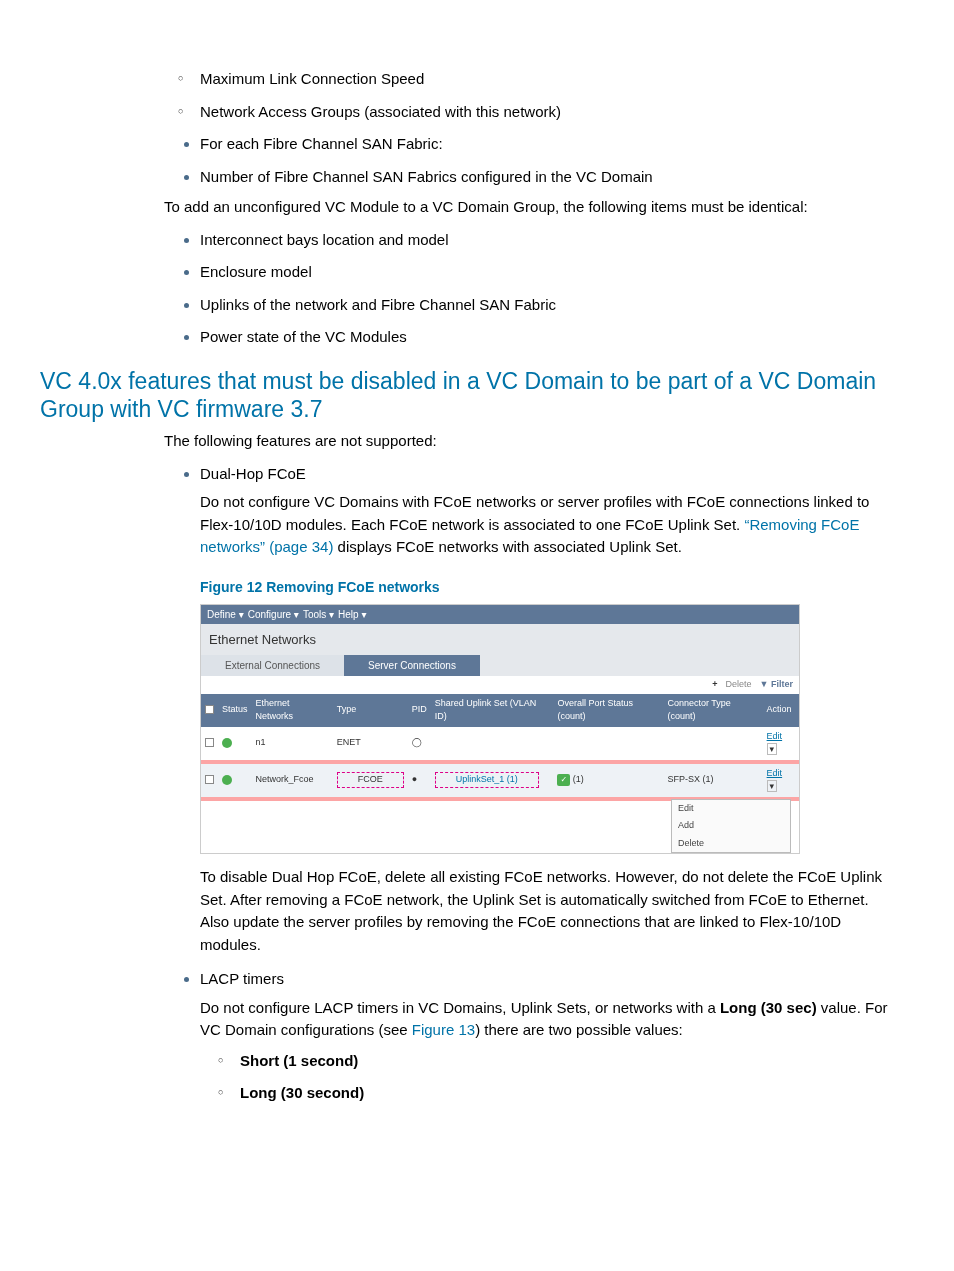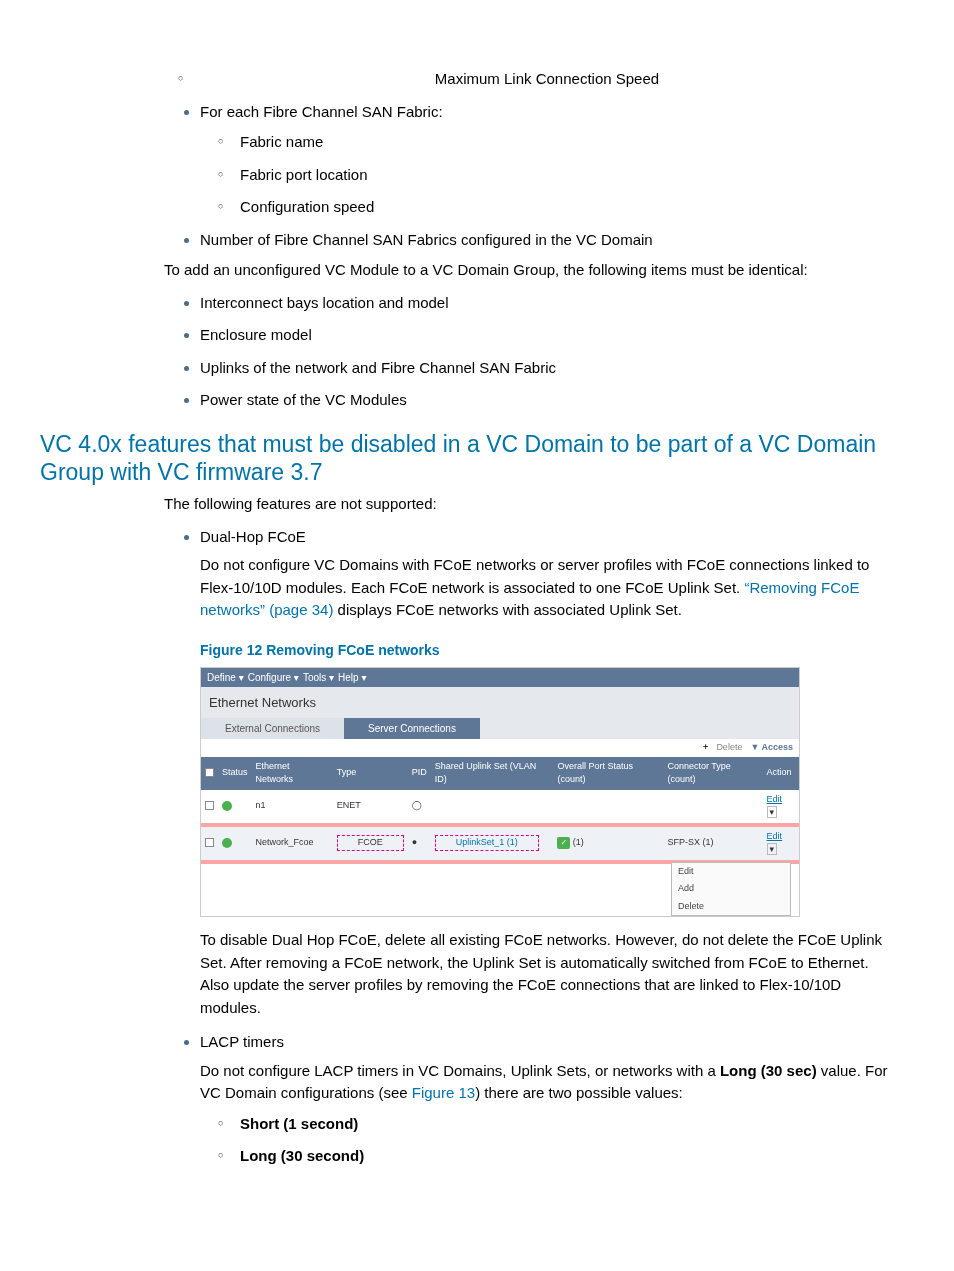--- a/index.html
+++ b/index.html
@@ -53,32 +53,28 @@
   .dash-box { border: 1px dashed #d08; display: inline-block; padding: 0 20px; color: #0073a8; }
   .drop { position: relative; margin-left: 470px; margin-top: -2px; width: 120px; border: 1px solid #bbb; background: #fafafa; font-size: 9px; }
   .drop div { padding: 2px 6px; color: #444; }
   .badge { display:inline-block; background:#4caf50; color:#fff; border-radius:2px; padding:0 3px; font-size:8px; }
   .para-body { margin-left: 160px; margin-top: 12px; margin-bottom: 12px; }
 </style>
 </head>
 <body>
 
 <ul class="level1">
-  <li style="list-style:none; margin-left:-20px;text-align:center;">
+  <li style="list-style:none; margin-left:-20px;">
     <ul class="level2" style="margin-left:20px;">
       <li>Maximum Link Connection Speed</li>
+      <li>Network Access Groups (associated with this network)</li>
     </ul>
   </li>
   <li>
     <span>For each Fibre Channel SAN Fabric:</span>
-    <ul class="level2">
-      <li>Fabric name</li>
-      <li>Fabric port location</li>
-      <li>Configuration speed</li>
-    </ul>
   </li>
   <li>Number of Fibre Channel SAN Fabrics configured in the VC Domain</li>
 </ul>
 
 <p class="para-under">To add an unconfigured VC Module to a VC Domain Group, the following items must be identical:</p>
 
 <ul class="level1">
   <li>Interconnect bays location and model</li>
   <li>Enclosure model</li>
   <li>Uplinks of the network and Fibre Channel SAN Fabric</li>
@@ -108,21 +104,21 @@
     <span>Help ▾</span>
   </div>
   <div class="fig-title">Ethernet Networks</div>
   <div class="fig-tabs">
     <div class="fig-tab inactive">External Connections</div>
     <div class="fig-tab active">Server Connections</div>
   </div>
   <div class="fig-toolbar">
     <span class="plus">+</span>
     <span>Delete</span>
-    <span class="filter">▼ <span>Access</span></span>
+    <span class="filter">▼ <span>Filter</span></span>
   </div>
   <table class="fig-table">
     <tbody>
         <tr>
       <th style="width:16px;"><span class="chk"></span></th>
       <th>Status</th>
       <th>Ethernet Networks</th>
       <th>Type</th>
       <th>PID</th>
       <th>Shared Uplink Set (VLAN ID)</th>

